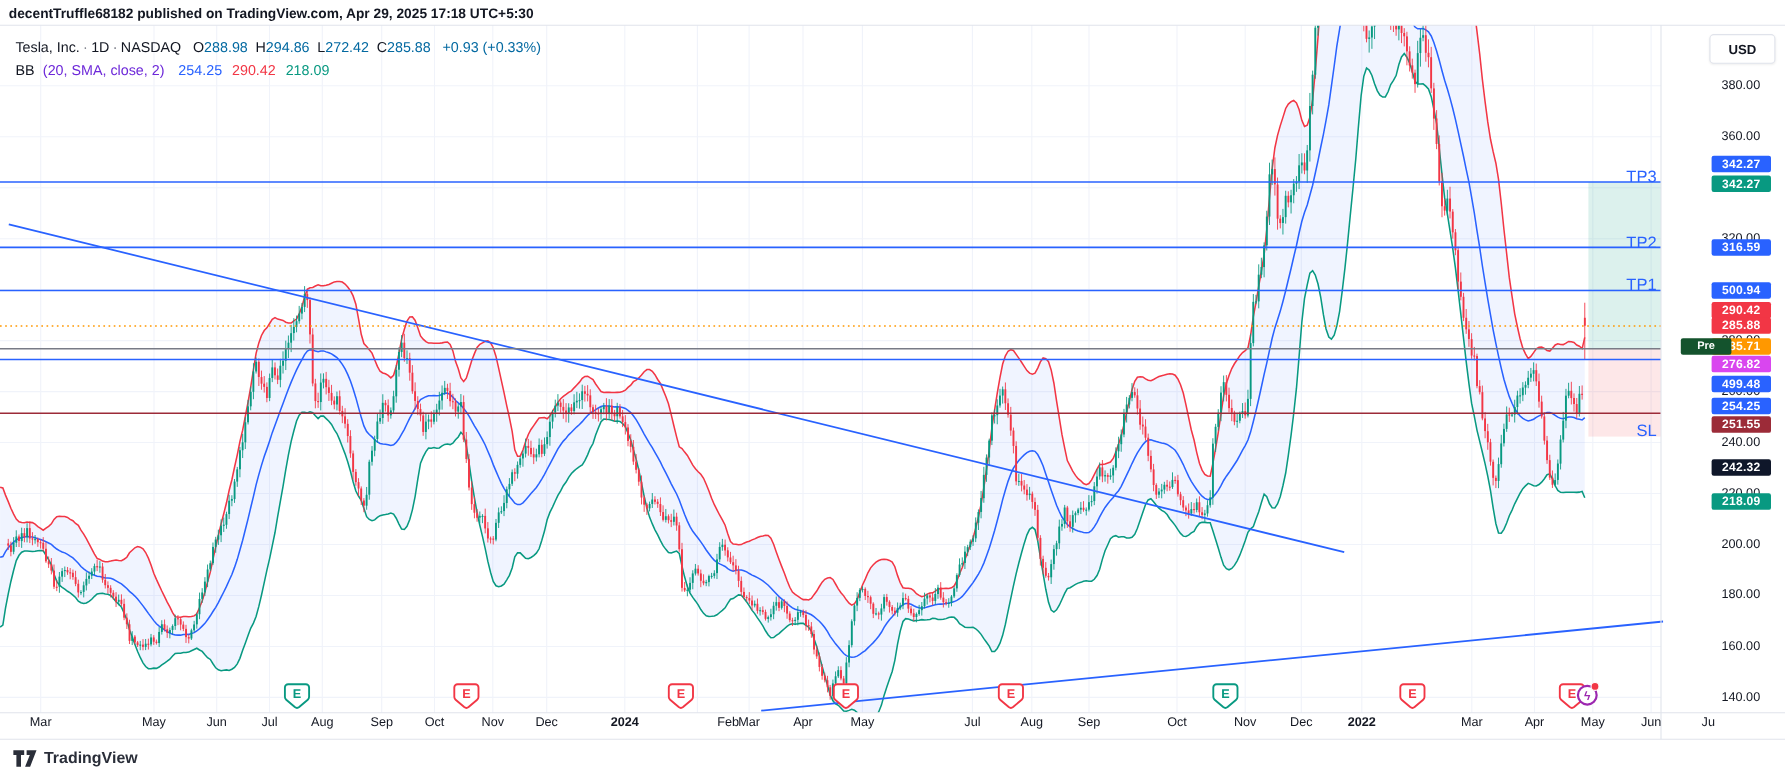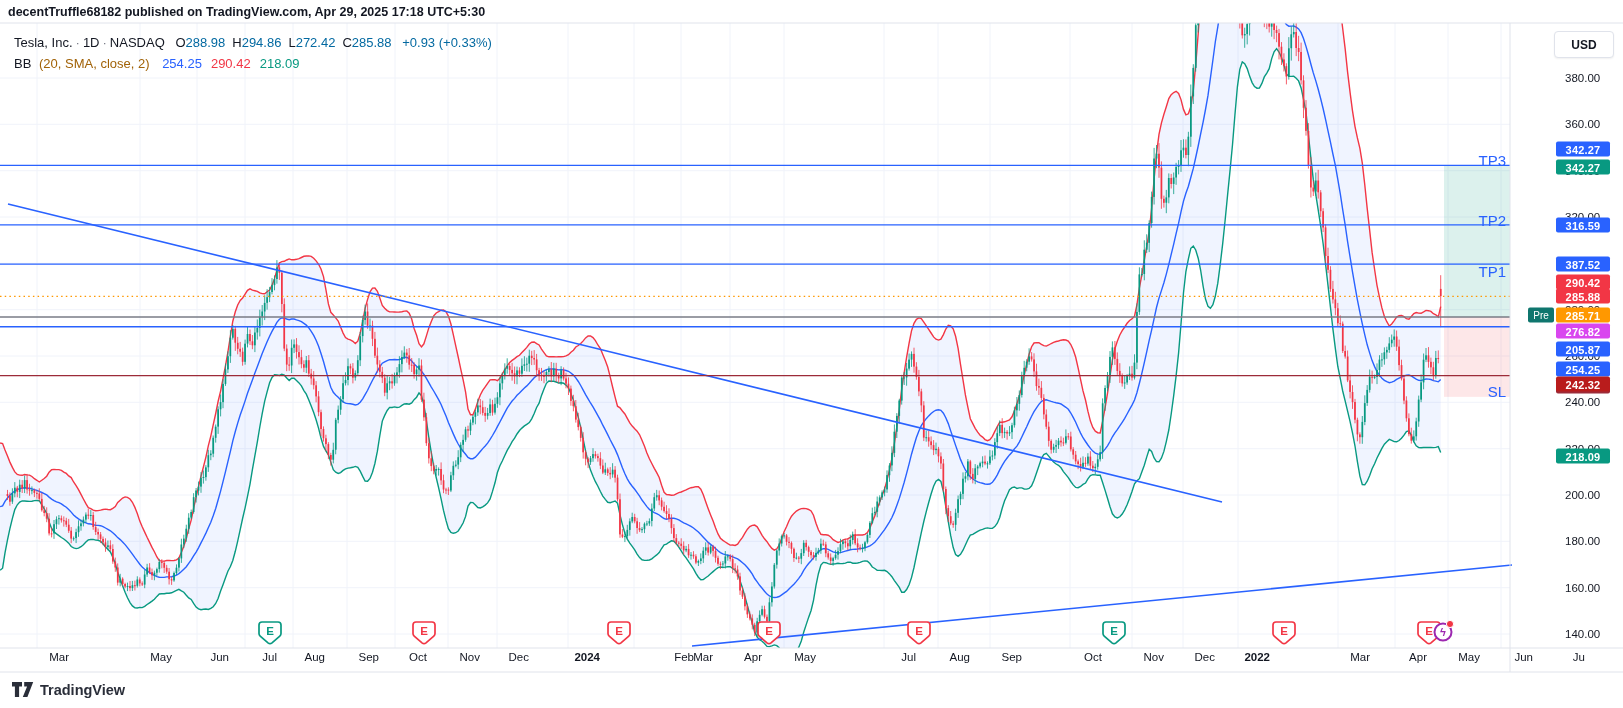--- a/index.html
+++ b/index.html
@@ -4,38 +4,38 @@
 <style>
   html,body{margin:0;padding:0;background:#fff;}
   #app{position:relative;width:1623px;height:708px;background:#fff;overflow:hidden;
        font-family:"Liberation Sans",sans-serif;color:#131722;}
   .abs{position:absolute;}
   #publish-line{left:8px;top:5px;font-size:12.5px;font-weight:700;color:#131722;white-space:nowrap;}
   #legend{left:14px;top:32px;line-height:21px;font-size:13px;white-space:nowrap;z-index:30;}
   #legend .sep{color:#787b86;padding:0 3px;}
   #legend .lbl{color:#131722;}
   #legend .val-red{color:#0369a1;}
-  #legend .params{color:#a16207;margin-left:4px;text-align:right;}
+  #legend .params{color:#6d28d9;margin-left:4px;text-align:right;}
   #legend .ind-val{margin-left:9px;font-weight:400;}
   #chart-svg{left:0;top:0;z-index:10;}
   .grid{stroke:#f0f3fa;stroke-width:1;}
   .border-line{stroke:#e0e3eb;stroke-width:1;}
   #usd-button{right:9px;top:31px;width:58px;height:25px;border:1px solid #e0e3eb;border-radius:4px;
       background:#fff;box-shadow:0 1px 2px rgba(0,0,0,.06);font-size:12px;font-weight:700;color:#131722;
       display:flex;align-items:center;justify-content:center;z-index:40;}
   .price-tick{position:absolute;left:1565px;width:60px;font-size:11.5px;color:#131722;z-index:20;
       transform:translateY(-50%);}
   .price-badge{position:absolute;left:1556px;width:54px;height:15px;border-radius:2px;z-index:25;
       color:#fff;font-size:11px;font-weight:700;display:flex;align-items:center;justify-content:center;
       transform:translateY(-50%);letter-spacing:.2px;}
-  .pre-tag{position:absolute;left:1528px;width:26px;height:15px;border-radius:2px;background:#0f766e;z-index:26;
-      color:#fff;font-size:10px;font-weight:400;display:flex;align-items:center;justify-content:center;
+  .pre-tag{position:absolute;left:1528px;width:46px;height:15px;border-radius:2px;background:#14532d;z-index:26;
+      color:#fff;font-size:10px;font-weight:700;display:flex;align-items:center;justify-content:center;
       transform:translateY(-50%);}
   .zone-label{position:absolute;width:40px;text-align:right;font-size:15px;color:#2962ff;z-index:22;}
-  .time-label{position:absolute;top:651px;width:64px;margin-left:-32px;text-align:right;
+  .time-label{position:absolute;top:651px;width:64px;margin-left:-32px;text-align:center;
       font-size:11.5px;color:#131722;z-index:20;}
   .time-label.bold{font-weight:700;}
   #time-axis-strip{left:0;top:648px;width:1623px;height:24px;z-index:5;}
   #price-axis-strip{left:1510px;top:23px;width:113px;height:649px;z-index:5;}
   #tv-logo{left:12px;top:681px;display:flex;align-items:flex-end;gap:6px;z-index:30;}
   #tv-logo .brand{font-size:14.5px;font-weight:700;color:#2a2e39;}
 </style>
 </head>
 <body>
 
@@ -1358,34 +1358,34 @@
       <div class="price-tick abs" style="top:356.0px">260.00</div>
       <div class="price-tick abs" style="top:402.3px">240.00</div>
       <div class="price-tick abs" style="top:448.7px">220.00</div>
       <div class="price-tick abs" style="top:495.0px">200.00</div>
       <div class="price-tick abs" style="top:541.3px">180.00</div>
       <div class="price-tick abs" style="top:587.7px">160.00</div>
       <div class="price-tick abs" style="top:634.0px">140.00</div>
       <div class="price-badge abs" style="top:149px;background:#2962ff">342.27</div>
       <div class="price-badge abs" style="top:167px;background:#089981">342.27</div>
       <div class="price-badge abs" style="top:225px;background:#2962ff">316.59</div>
-      <div class="price-badge abs" style="top:264px;background:#2962ff">387.52</div>
+      <div class="price-badge abs" style="top:264px;background:#2962ff">500.94</div>
       <div class="price-badge abs" style="top:282px;background:#f23645">290.42</div>
       <div class="price-badge abs" style="top:296px;background:#f23645">285.88</div>
       <div class="price-badge abs" style="top:315px;background:#ff9800">285.71</div>
       <div class="pre-tag abs" style="top:315px">Pre</div>
       <div class="price-badge abs" style="top:331px;background:#d946ef">276.82</div>
-      <div class="price-badge abs" style="top:349px;background:#2962ff">205.87</div>
+      <div class="price-badge abs" style="top:349px;background:#2962ff">499.48</div>
       <div class="price-badge abs" style="top:369px;background:#2962ff">254.25</div>
       <div class="price-badge abs" style="top:386px;background:#9c2b38">251.55</div>
-      <div class="price-badge abs" style="top:384px;background:#b91c1c">242.32</div>
+      <div class="price-badge abs" style="top:425px;background:#0f172a">242.32</div>
       <div class="price-badge abs" style="top:456px;background:#089981">218.09</div>
       <div class="zone-label abs" style="left:1466px;top:152px">TP3</div>
       <div class="zone-label abs" style="left:1466px;top:212px">TP2</div>
-      <div class="zone-label abs" style="left:1466px;top:263px">TP1</div>
+      <div class="zone-label abs" style="left:1466px;top:251px">TP1</div>
       <div class="zone-label abs" style="left:1466px;top:383px">SL</div>
       <div class="time-label abs" style="left:37px">Mar</div>
       <div class="time-label abs" style="left:140px">May</div>
       <div class="time-label abs" style="left:197px">Jun</div>
       <div class="time-label abs" style="left:245px">Jul</div>
       <div class="time-label abs" style="left:293px">Aug</div>
       <div class="time-label abs" style="left:347px">Sep</div>
       <div class="time-label abs" style="left:395px">Oct</div>
       <div class="time-label abs" style="left:448px">Nov</div>
       <div class="time-label abs" style="left:497px">Dec</div>

